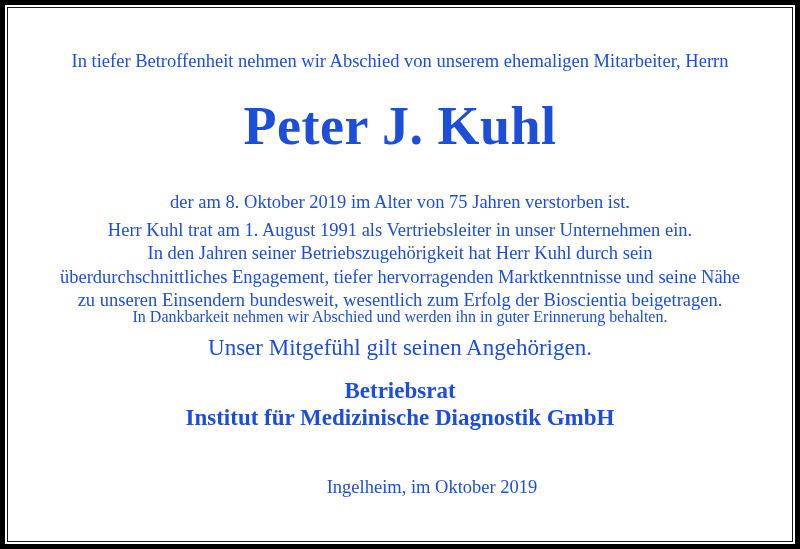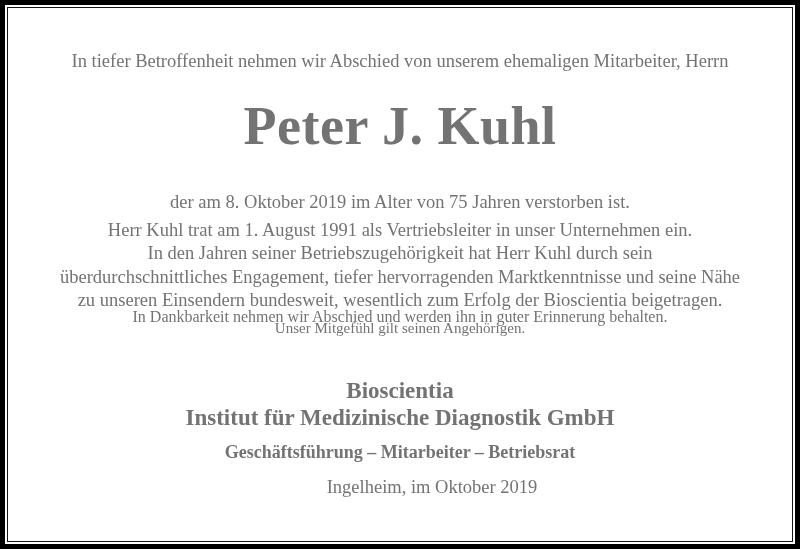--- a/index.html
+++ b/index.html
@@ -8,42 +8,42 @@
     background: #fff;
   }
   .page {
     position: relative;
     width: 800px;
     height: 549px;
     box-sizing: border-box;
     background: #ffffff;
     border: 5px solid #000;
     font-family: "Liberation Serif", "DejaVu Serif", serif;
-    color: #737373;
+    color: #1d4ed8;
     overflow: hidden;
   }
   .inner-frame {
     position: absolute;
     top: 2px; left: 2px; right: 2px; bottom: 2px;
     border: 1px solid #161616;
     pointer-events: none;
   }
   .tblock {
     position: absolute;
     left: 0;
     width: 100%;
     text-align: center;
     white-space: nowrap;
   }
   .intro       { top: 45px;  font-size: 18.5px; line-height: 23.5px; }
   .name        { top: 95px;  font-size: 54px;   line-height: 52px; font-weight: bold; letter-spacing: 0.5px; }
   .death       { top: 186px; font-size: 18.5px; line-height: 23.5px; }
   .tribute     { top: 214px; font-size: 18.5px; line-height: 23.4px; }
   .farewell    { top: 300px; font-size: 16px; line-height: 23.5px; }
-  .condolence  { top: 312px; font-size: 15px; line-height: 23.5px; font-family: Liberation Serif, serif; }
+  .condolence  { top: 331px; font-size: 23px; line-height: 23.5px; font-family: Liberation Serif, serif; }
   .company     { top: 373px; font-size: 23px;   line-height: 26.5px; font-weight: bold; }
   .signatories { top: 436px; font-size: 18px;   line-height: 22px;   font-weight: bold; }
   .placedate   { top: 471px; font-size: 18.5px; line-height: 23.5px; margin-left: 32px; }
 </style>
 </head>
 <body>
 
 <div class="page">
   <div class="inner-frame"></div>
 
@@ -58,20 +58,19 @@
     <div>In den Jahren seiner Betriebszugehörigkeit hat Herr Kuhl durch sein</div>
     <div>überdurchschnittliches Engagement, tiefer hervorragenden Marktkenntnisse und seine Nähe</div>
     <div>zu unseren Einsendern bundesweit, wesentlich zum Erfolg der Bioscientia beigetragen.</div>
   </div>
 
   <div class="tblock farewell">In Dankbarkeit nehmen wir Abschied und werden ihn in guter Erinnerung behalten.</div>
 
   <div class="tblock condolence">Unser Mitgefühl gilt seinen Angehörigen.</div>
 
   <div class="tblock company">
-    <div>Bioscientia</div>
+    <div>Betriebsrat</div>
     <div>Institut für Medizinische Diagnostik GmbH</div>
   </div>
 
-  <div class="tblock signatories">Geschäftsführung – Mitarbeiter – Betriebsrat</div>
 
   <div class="tblock placedate">Ingelheim, im Oktober 2019</div>
 </div>
 
 </body></html>

